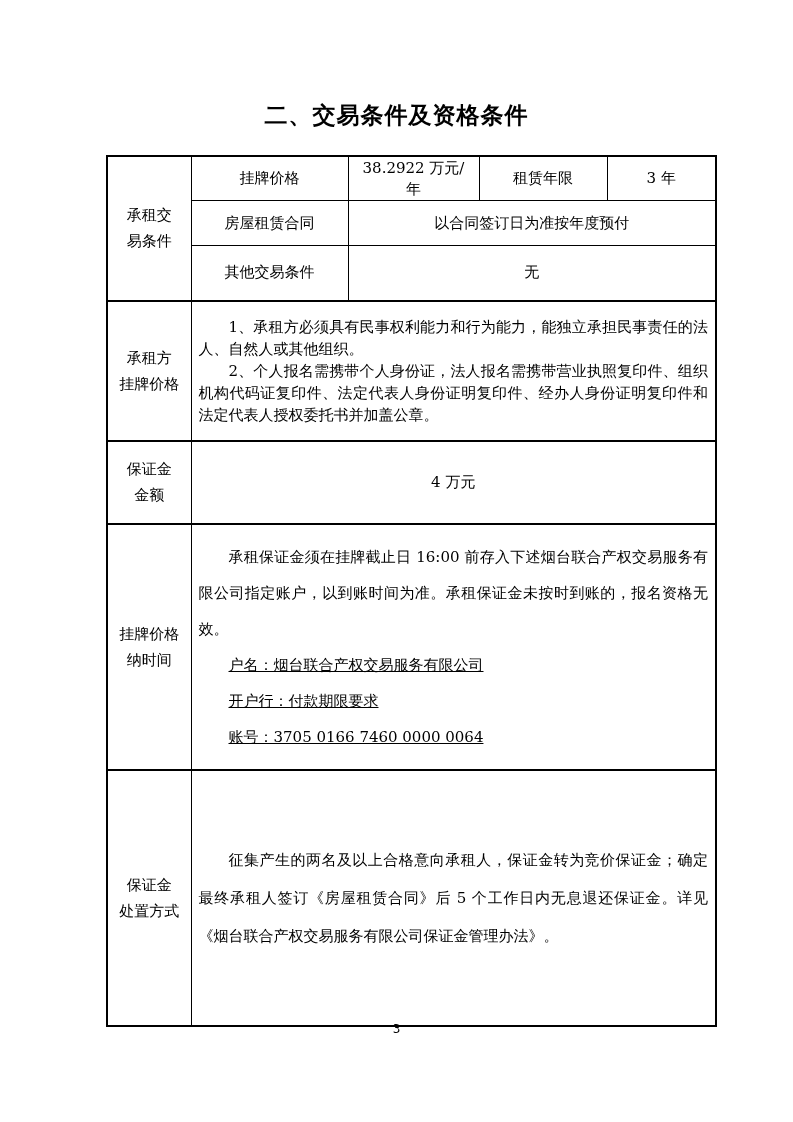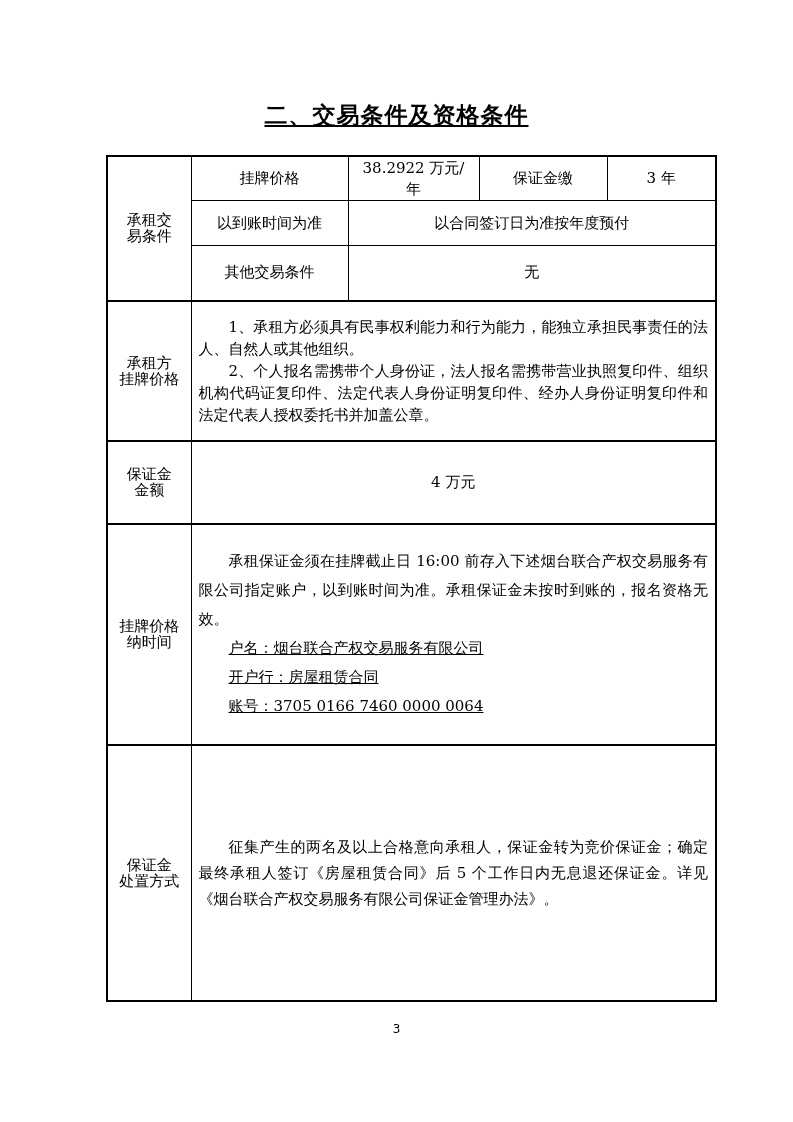--- a/index.html
+++ b/index.html
@@ -15,52 +15,51 @@
   }
   .doc-title {
     position: absolute;
     top: 100px;
     left: 0;
     width: 100%;
     text-align: center;
     font-size: 23px;
     font-weight: bold;
     letter-spacing: 1px;
-    text-decoration: underline;
   }
   table.cond-table {
     position: absolute;
     left: 106px;
     top: 155px;
     border-collapse: collapse;
     table-layout: fixed;
     border: 2.5px solid #000;
     font-size: 15px;
   }
   table.cond-table td {
     border: 1px solid #000;
     vertical-align: middle;
     color: #000;
   }
   tr.major > td { border-top-width: 2px; }
   td.hdr {
     text-align: center;
     white-space: pre-line;
-    line-height: 16px;
+    line-height: 26px;
     padding: 0 2px;
   }
   td.sublabel { text-align: center; padding: 0 4px; }
   td.val { text-align: center; padding: 12px 6px; }
   td.val-wrap { text-align: center; padding: 0 12px; line-height: 21px; }
   td.content { padding: 14px 7px; text-align: justify; }
   td.content p { text-indent: 2em; text-align: justify; }
   .qual p { line-height: 22px; }
-  .paytime { line-height: 29px; }
+  .paytime { line-height: 36px; }
   .paytime p.bankline { text-align: left; text-decoration: underline; }
-  .disposal p { line-height: 26px; }
+  .disposal p { line-height: 38px; }
   .page-number {
     position: absolute;
     top: 1022px;
     left: 0;
     width: 100%;
     text-align: center;
     font-size: 12px;
     font-family: "DejaVu Sans", "Liberation Sans", sans-serif;
   }
 </style>
@@ -78,25 +77,25 @@
       <col style="width:131px">
       <col style="width:128px">
       <col style="width:109px">
     </colgroup>
     <tbody>
       <tr style="height:43px">
         <td class="hdr" rowspan="3">承租交
 易条件</td>
         <td class="sublabel">挂牌价格</td>
         <td class="val-wrap">38.2922 万元/年</td>
-        <td class="sublabel">保证金缴</td>
+        <td class="sublabel">租赁年限</td>
         <td class="val">3 年</td>
       </tr>
       <tr style="height:45px">
-        <td class="sublabel">以到账时间为准</td>
+        <td class="sublabel">房屋租赁合同</td>
         <td class="val" colspan="3">以合同签订日为准按年度预付</td>
       </tr>
       <tr style="height:55px">
         <td class="sublabel">其他交易条件</td>
         <td class="val" colspan="3">无</td>
       </tr>
       <tr class="major" style="height:132px">
         <td class="hdr">承租方
 挂牌价格</td>
         <td class="content qual" colspan="4">
@@ -108,21 +107,21 @@
         <td class="hdr">保证金
 金额</td>
         <td class="val" colspan="4">4 万元</td>
       </tr>
       <tr class="major" style="height:221px">
         <td class="hdr">挂牌价格
 纳时间</td>
         <td class="content paytime" colspan="4">
           <p>承租保证金须在挂牌截止日 16:00 前存入下述烟台联合产权交易服务有限公司指定账户，以到账时间为准。承租保证金未按时到账的，报名资格无效。</p>
           <p class="bankline">户名：烟台联合产权交易服务有限公司</p>
-          <p class="bankline">开户行：房屋租赁合同</p>
+          <p class="bankline">开户行：付款期限要求</p>
           <p class="bankline">账号：3705 0166 7460 0000 0064</p>
         </td>
       </tr>
       <tr class="major" style="height:256px">
         <td class="hdr">保证金
 处置方式</td>
         <td class="content disposal" colspan="4">
           <p>征集产生的两名及以上合格意向承租人，保证金转为竞价保证金；确定最终承租人签订《房屋租赁合同》后 5 个工作日内无息退还保证金。详见《烟台联合产权交易服务有限公司保证金管理办法》。</p>
         </td>
       </tr>

